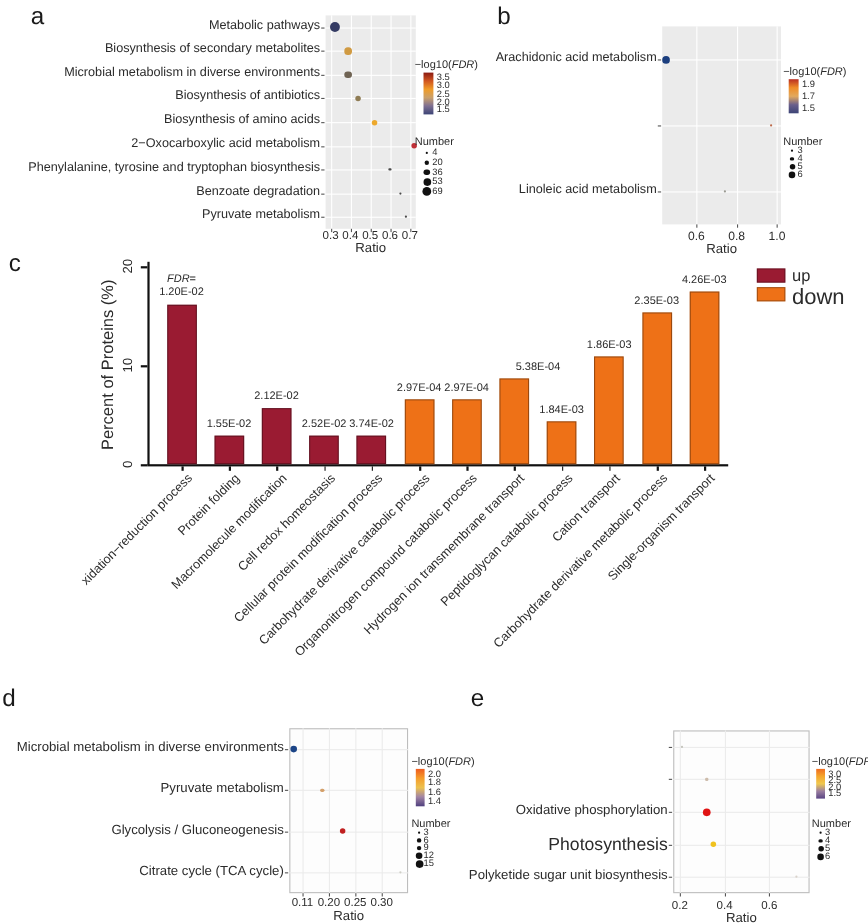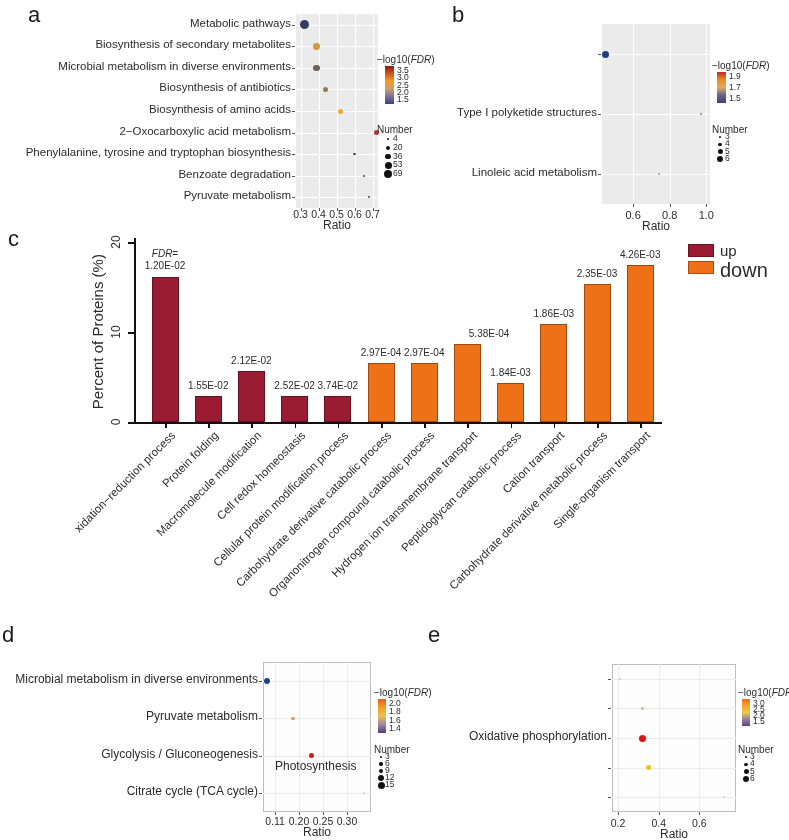--- a/index.html
+++ b/index.html
@@ -100,24 +100,24 @@
       <div style="position: absolute; left: 633.119px; top: 204px; width: 1px; height: 3px; background: rgb(85, 85, 85);"></div>
       <div style="position: absolute; left: 616.119px; top: 209px; width: 34px; text-align: center; font-size: 11px;">0.6</div>
       <div style="position: absolute; left: 669.729px; top: 24px; width: 1px; height: 180px; background: rgb(255, 255, 255);"></div>
       <div style="position: absolute; left: 669.729px; top: 204px; width: 1px; height: 3px; background: rgb(85, 85, 85);"></div>
       <div style="position: absolute; left: 652.729px; top: 209px; width: 34px; text-align: center; font-size: 11px;">0.8</div>
       <div style="position: absolute; left: 706.339px; top: 24px; width: 1px; height: 180px; background: rgb(255, 255, 255);"></div>
       <div style="position: absolute; left: 706.339px; top: 204px; width: 1px; height: 3px; background: rgb(85, 85, 85);"></div>
       <div style="position: absolute; left: 689.339px; top: 209px; width: 34px; text-align: center; font-size: 11px;">1.0</div>
       <div style="position: absolute; left: 602px; top: 54px; width: 108px; height: 1px; background: rgb(255, 255, 255);"></div>
       <div style="position: absolute; left: 598px; top: 54px; width: 3px; height: 1px; background: rgb(85, 85, 85);"></div>
+      <div style="position: absolute; right: 192px; top: 46px; width: 320px; text-align: right; font-size: 11.5px; white-space: nowrap;">Arachidonic acid metabolism</div>
       <div style="position: absolute; left: 602.161px; top: 50.5px; width: 7px; height: 7px; border-radius: 50%; background: rgb(28, 63, 127);"></div>
       <div style="position: absolute; left: 602px; top: 114px; width: 108px; height: 1px; background: rgb(255, 255, 255);"></div>
       <div style="position: absolute; left: 598px; top: 114px; width: 3px; height: 1px; background: rgb(85, 85, 85);"></div>
-      <div style="position: absolute; right: 192px; top: 106px; width: 320px; text-align: right; font-size: 11.5px; white-space: nowrap;">Type I polyketide structures</div>
       <div style="position: absolute; left: 699.597px; top: 112.75px; width: 2.5px; height: 2.5px; border-radius: 50%; background: rgb(189, 106, 74);"></div>
       <div style="position: absolute; left: 602px; top: 174px; width: 108px; height: 1px; background: rgb(255, 255, 255);"></div>
       <div style="position: absolute; left: 598px; top: 174px; width: 3px; height: 1px; background: rgb(85, 85, 85);"></div>
       <div style="position: absolute; right: 192px; top: 166px; width: 320px; text-align: right; font-size: 11.5px; white-space: nowrap;">Linoleic acid metabolism</div>
       <div style="position: absolute; left: 657.746px; top: 173px; width: 2px; height: 2px; border-radius: 50%; background: rgb(154, 154, 146);"></div>
       <div style="position: absolute; left: 602px; top: 220px; width: 108px; text-align: center; font-size: 12px;">Ratio</div>
       <div style="position: absolute; left: 712px; top: 60px; font-size: 10px; white-space: nowrap;">−log10(<i>FDR</i>)</div>
       <div style="position: absolute; left: 717px; top: 72px; width: 9px; height: 31px; background: linear-gradient(rgb(185, 45, 32), rgb(239, 140, 38), rgb(226, 169, 94), rgb(106, 95, 140), rgb(60, 68, 118));"></div>
       <div style="position: absolute; left: 729px; top: 72px; font-size: 8.5px;">1.9</div>
       <div style="position: absolute; left: 729px; top: 83px; font-size: 8.5px;">1.7</div>
@@ -263,24 +263,25 @@
       <div style="position: absolute; left: 619.131px; top: 677.8px; width: 2px; height: 2px; border-radius: 50%; background: rgb(196, 196, 188);"></div>
       <div style="position: absolute; left: 612px; top: 708.4px; width: 124px; height: 1px; background: rgb(236, 236, 236);"></div>
       <div style="position: absolute; left: 608px; top: 708.4px; width: 3px; height: 1px; background: rgb(85, 85, 85);"></div>
       <div style="position: absolute; left: 641.242px; top: 707.15px; width: 2.5px; height: 2.5px; border-radius: 50%; background: rgb(205, 188, 171);"></div>
       <div style="position: absolute; left: 612px; top: 738px; width: 124px; height: 1px; background: rgb(236, 236, 236);"></div>
       <div style="position: absolute; left: 608px; top: 738px; width: 3px; height: 1px; background: rgb(85, 85, 85);"></div>
       <div style="position: absolute; right: 182px; top: 730px; width: 320px; text-align: right; font-size: 12px; white-space: nowrap;">Oxidative phosphorylation</div>
       <div style="position: absolute; left: 638.992px; top: 734.5px; width: 7px; height: 7px; border-radius: 50%; background: rgb(224, 19, 19);"></div>
       <div style="position: absolute; left: 612px; top: 767.6px; width: 124px; height: 1px; background: rgb(236, 236, 236);"></div>
       <div style="position: absolute; left: 608px; top: 767.6px; width: 3px; height: 1px; background: rgb(85, 85, 85);"></div>
-      <div style="position: absolute; right: 194px; top: 759.6px; width: 320px; text-align: left; font-size: 12px; white-space: nowrap;">Photosynthesis</div>
+      <div style="position: absolute; right: 182px; top: 759.6px; width: 320px; text-align: right; font-size: 16px; white-space: nowrap;">Photosynthesis</div>
       <div style="position: absolute; left: 646.09px; top: 765.1px; width: 5px; height: 5px; border-radius: 50%; background: rgb(240, 194, 30);"></div>
       <div style="position: absolute; left: 612px; top: 797.2px; width: 124px; height: 1px; background: rgb(236, 236, 236);"></div>
       <div style="position: absolute; left: 608px; top: 797.2px; width: 3px; height: 1px; background: rgb(85, 85, 85);"></div>
+      <div style="position: absolute; right: 182px; top: 789.2px; width: 320px; text-align: right; font-size: 12px; white-space: nowrap;">Polyketide sugar unit biosynthesis</div>
       <div style="position: absolute; left: 722.553px; top: 795.95px; width: 2.5px; height: 2.5px; border-radius: 50%; background: rgb(217, 210, 202);"></div>
       <div style="position: absolute; left: 612px; top: 828px; width: 124px; text-align: center; font-size: 12px;">Ratio</div>
       <div style="position: absolute; left: 738px; top: 687px; font-size: 10px; white-space: nowrap;">−log10(<i>FDR</i>)</div>
       <div style="position: absolute; left: 742px; top: 699px; width: 8px; height: 27px; background: linear-gradient(rgb(239, 108, 32), rgb(245, 166, 43), rgb(240, 200, 78), rgb(155, 127, 160), rgb(90, 69, 132));"></div>
       <div style="position: absolute; left: 753px; top: 699px; font-size: 8.5px;">3.0</div>
       <div style="position: absolute; left: 753px; top: 705px; font-size: 8.5px;">2.5</div>
       <div style="position: absolute; left: 753px; top: 711px; font-size: 8.5px;">2.0</div>
       <div style="position: absolute; left: 753px; top: 717px; font-size: 8.5px;">1.5</div>
       <div style="position: absolute; left: 738px; top: 744px; font-size: 10px;">Number</div>
       <div style="position: absolute; left: 745px; top: 756px; width: 2px; height: 2px; border-radius: 50%; background: rgb(17, 17, 17);"></div>

